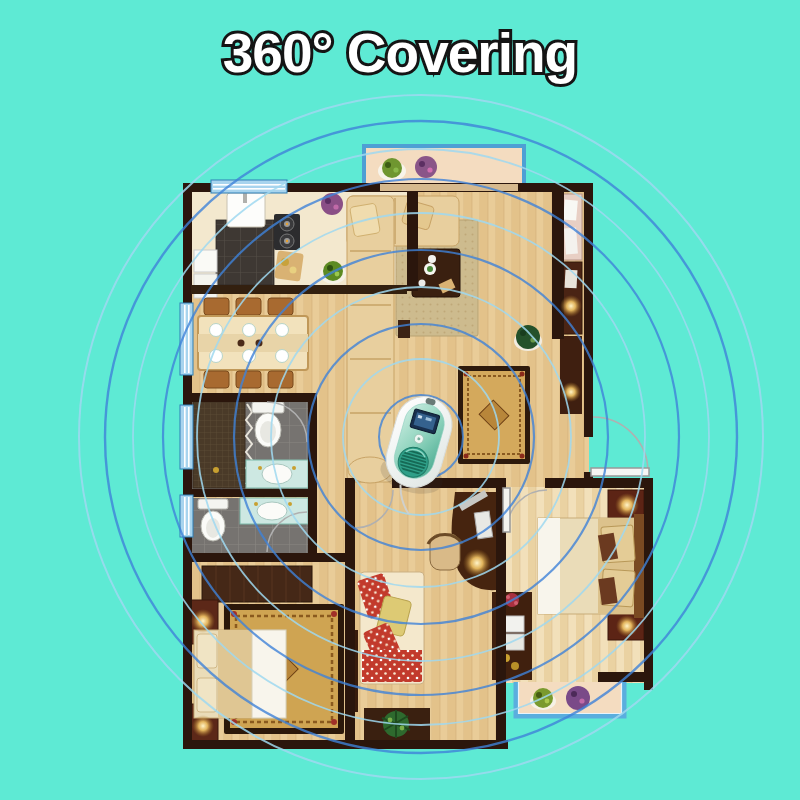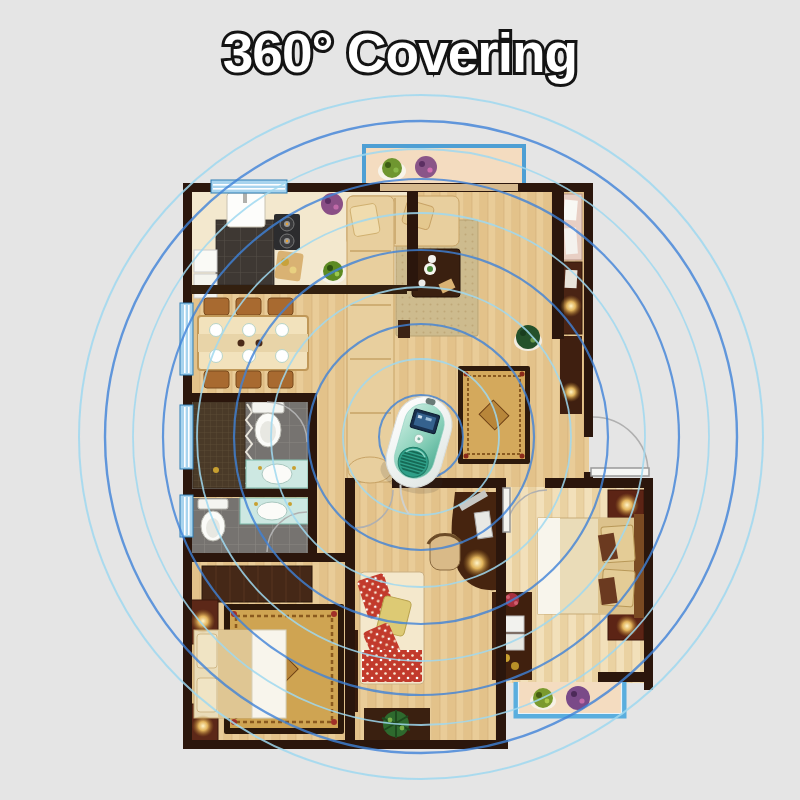--- a/index.html
+++ b/index.html
@@ -1,16 +1,16 @@
 <!DOCTYPE html>
 <html><head>
 <meta charset="utf-8">
 <style>
   html,body{margin:0;padding:0;background:#fff;}
-  .stage{position:relative;width:800px;height:800px;background:#e5e5e5;overflow:hidden;
+  .stage{position:relative;width:800px;height:800px;background:#5eead4;overflow:hidden;
          font-family:"Liberation Sans", sans-serif;}
   .stage svg{position:absolute;left:0;top:0;}
 </style>
 </head>
 <body>
 
 <div class="stage">
 <svg width="800" height="800" viewBox="0 0 800 800">
   <defs>
     <pattern id="wood" width="16" height="16" patternUnits="userSpaceOnUse">

